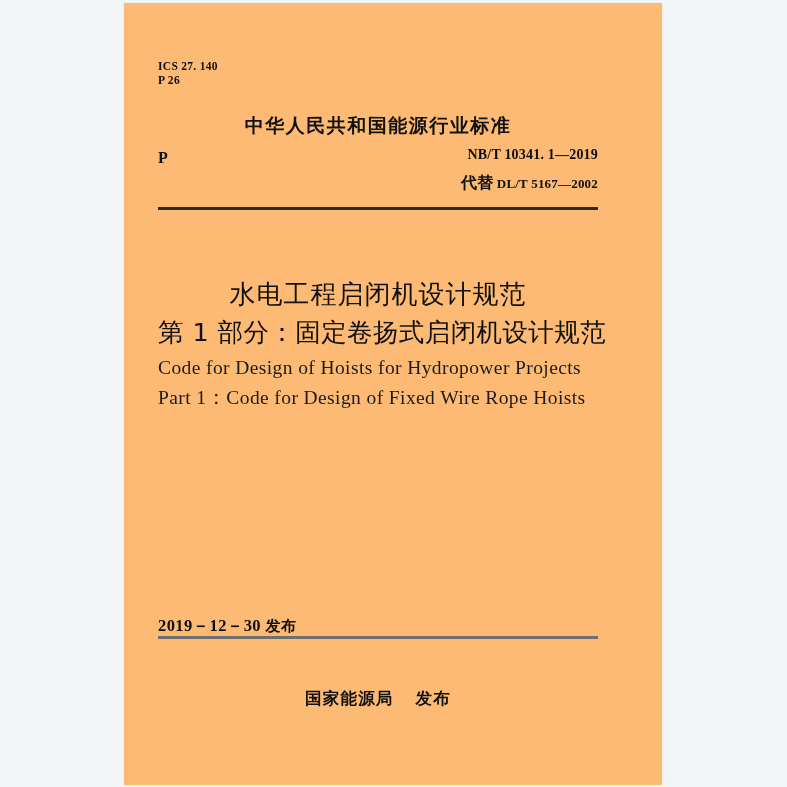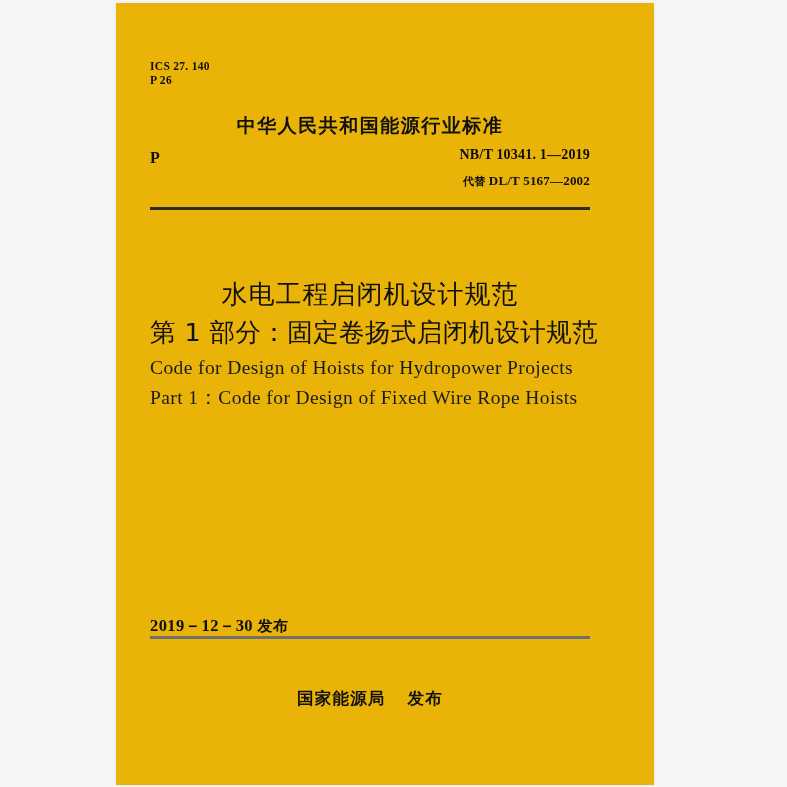--- a/index.html
+++ b/index.html
@@ -16,25 +16,25 @@
 
   .page-canvas {
     position: relative;
     width: 787px;
     height: 787px;
   }
 
   
   .cover-sheet {
     position: absolute;
-    left: 116px;
+    left: 124px;
     top: 3px;
     width: 538px;
     height: 782px;
-    background: #eab308;
+    background: #fdba74;
     box-shadow: 0 0 2px rgba(0,0,0,0.10);
     overflow: hidden;
   }
 
   
   .content {
     position: absolute;
     left: 34px;
     top: 0;
     width: 440px;
@@ -117,21 +117,21 @@
     right: 0;
     top: 24px;
     font-weight: bold;
     font-size: 13px;
     letter-spacing: 0.2px;
     color: #111111;
     white-space: nowrap;
   }
   .replace-code .cn {
     font-family: Liberation Sans, sans-serif;
-    font-size: 11px;
+    font-size: 16px;
   }
 
   
   .rule-top {
     position: absolute;
     top: 204px;
     left: 0;
     width: 440px;
     height: 3px;
     background: #2b2b2b;

